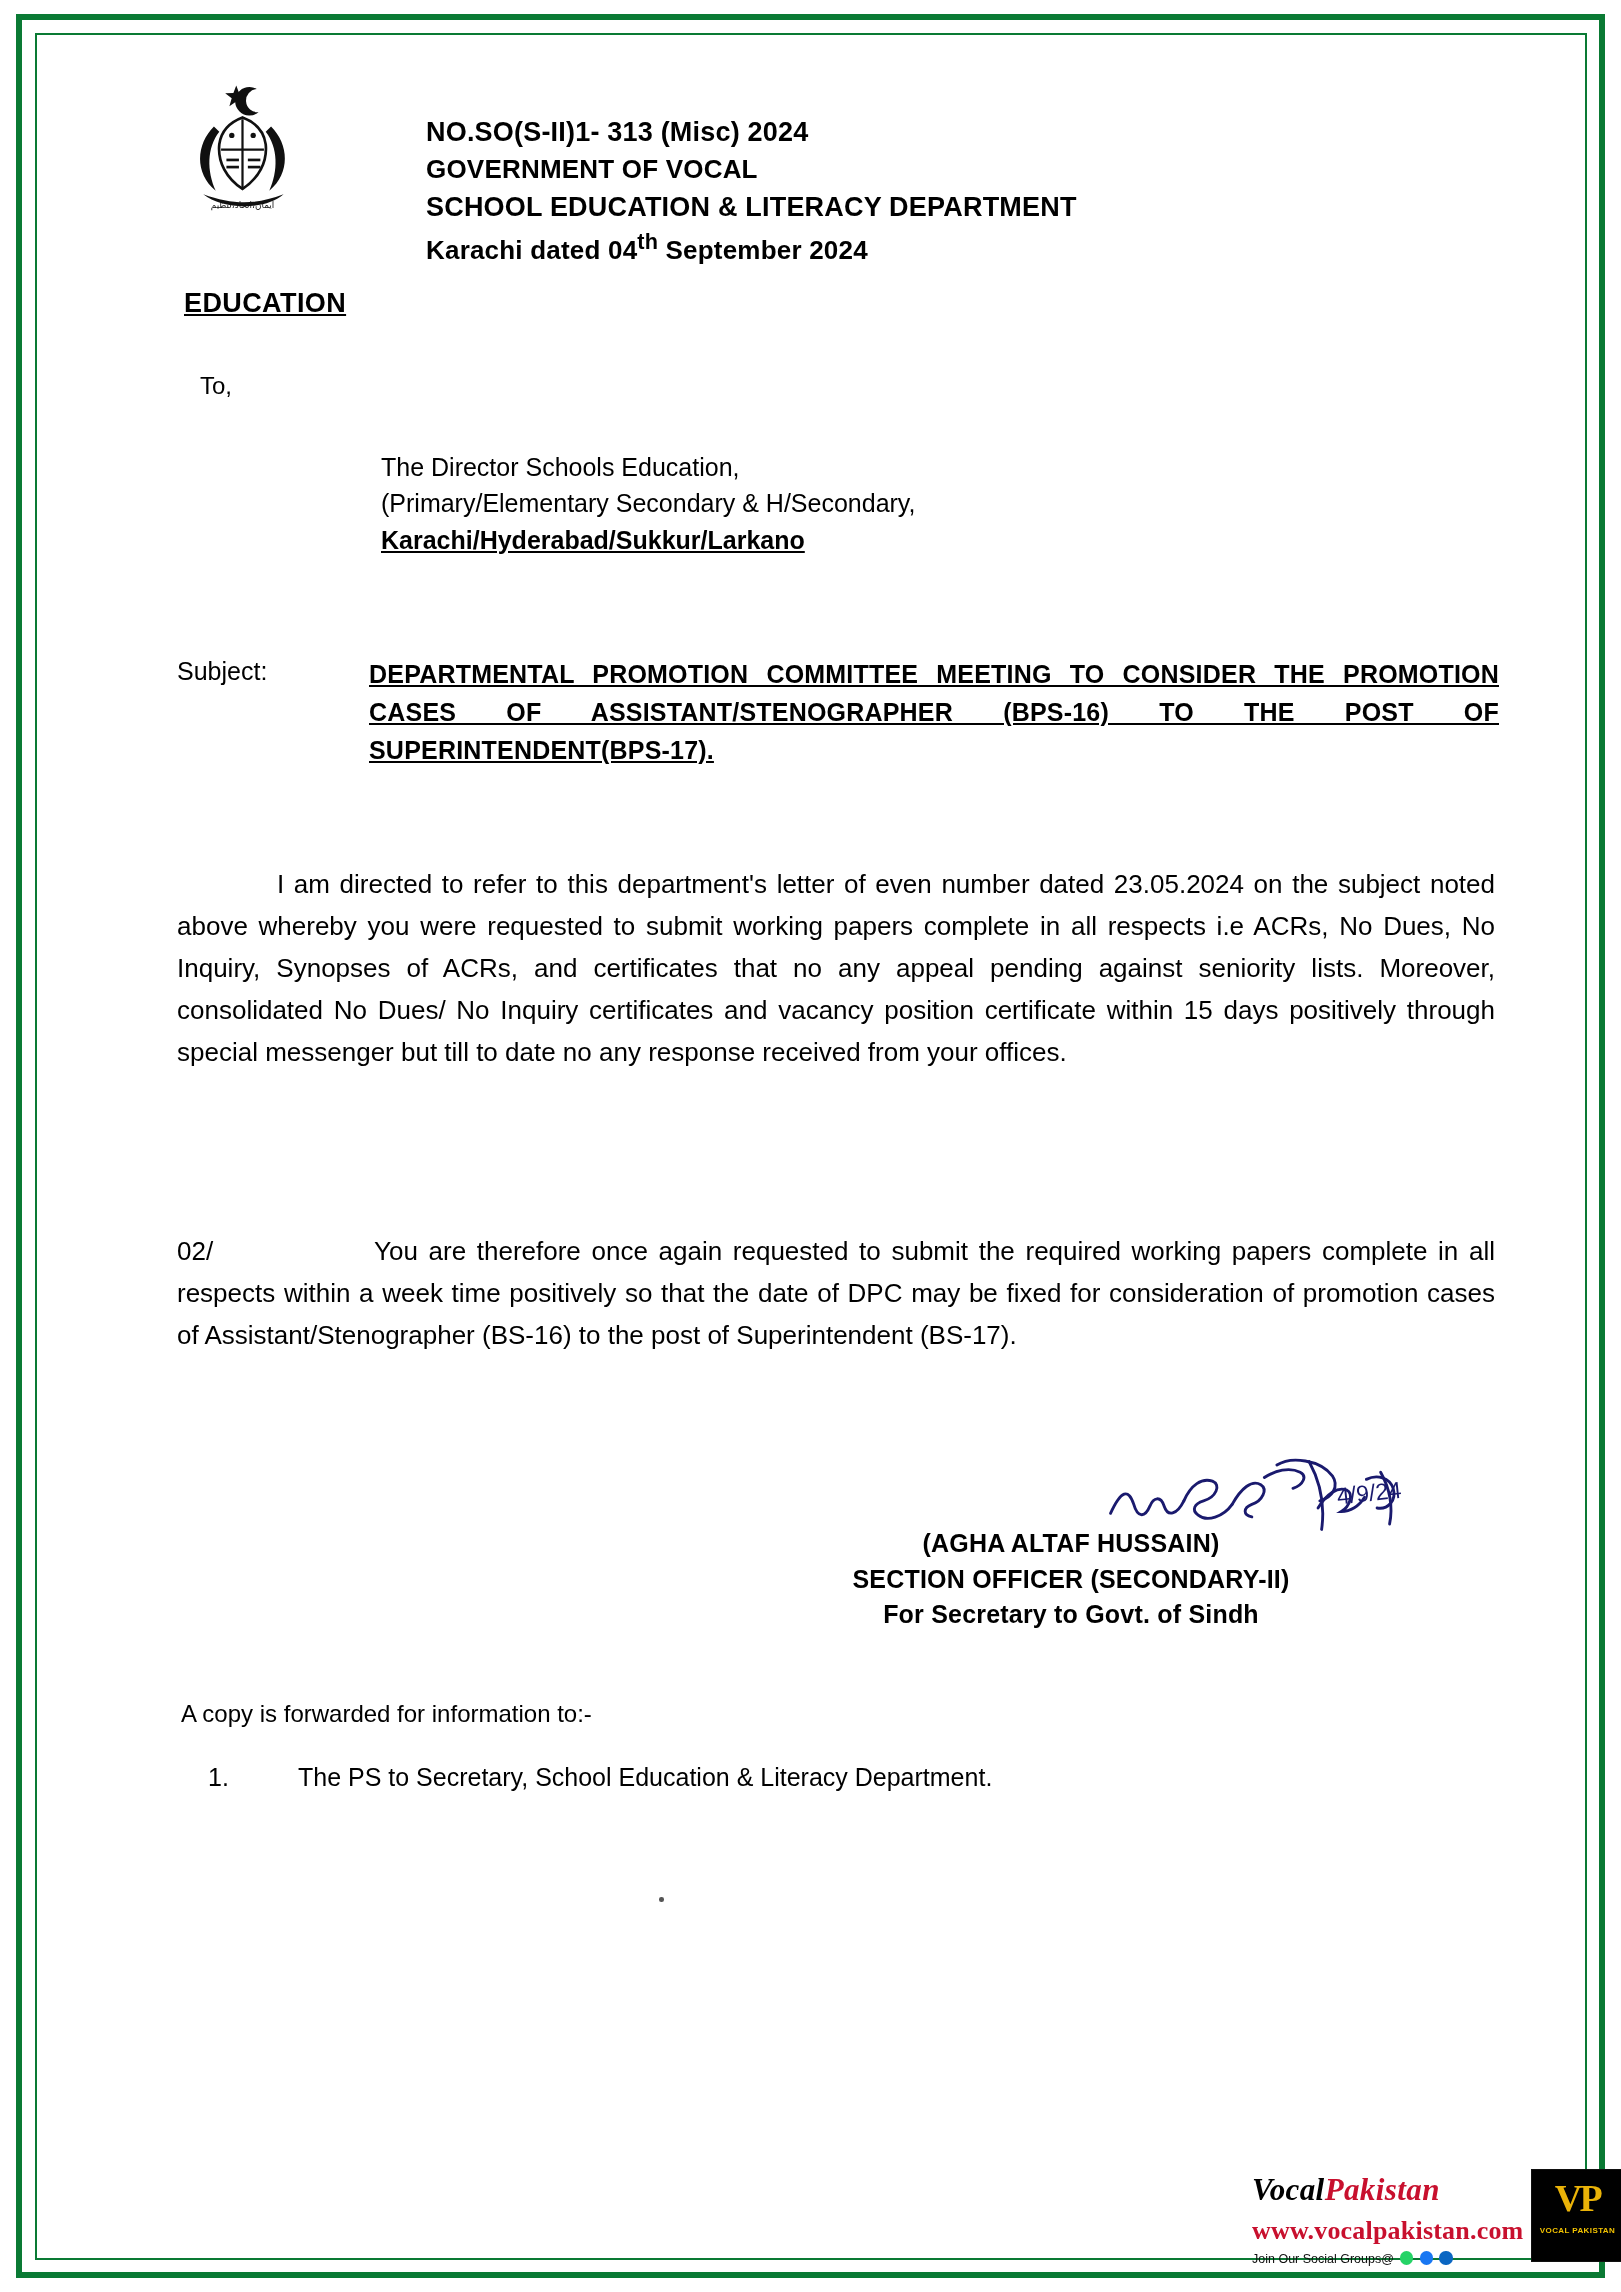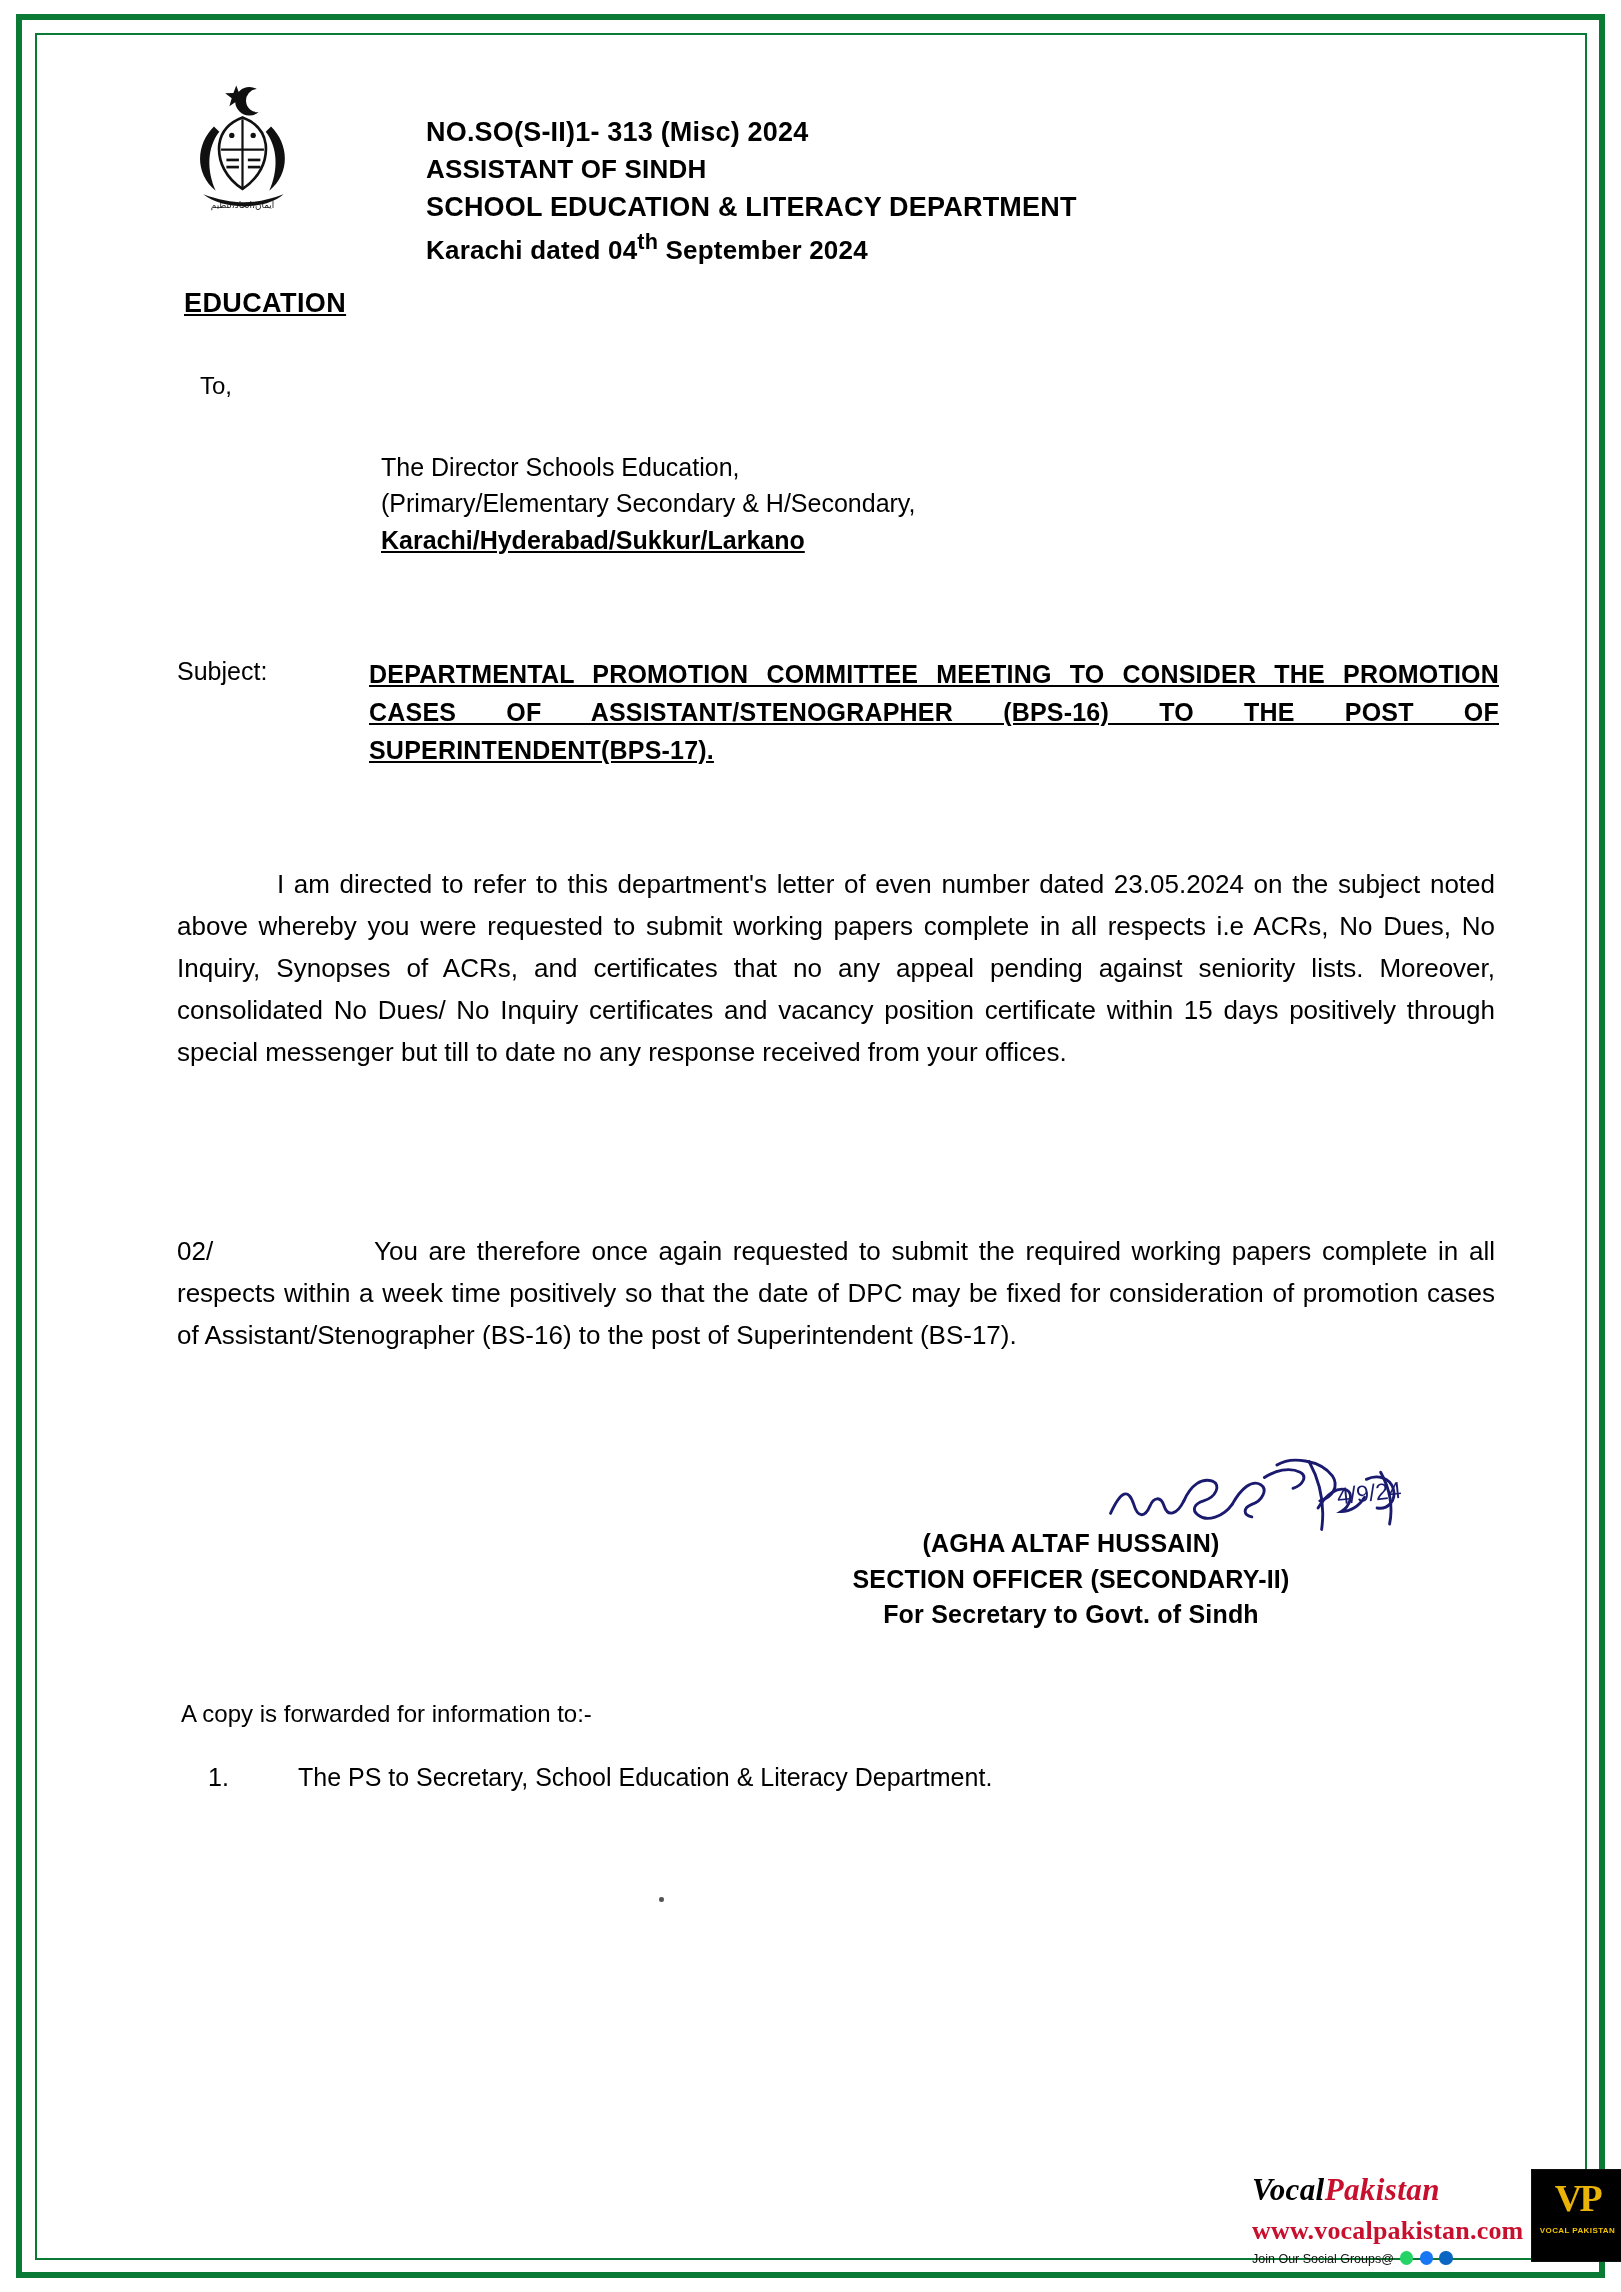--- a/index.html
+++ b/index.html
@@ -303,21 +303,21 @@
             <rect x="76" y="96" width="14" height="3"></rect>
         </g>
 
         <path d="M26 128 C60 140 84 140 116 128 C96 146 48 146 26 128 Z" fill="#111"></path>
         <text x="70" y="143" font-size="10" text-anchor="middle" fill="#111" font-family="DejaVu Sans, sans-serif">ایمان،اتحاد،تنظیم</text>
       </svg>
     </div>
 
     <div class="header-text">
       <span class="ln l1">NO.SO(S-II)1- 313 (Misc) 2024</span>
-      <span class="ln l2">ASSISTANT OF SINDH</span>
+      <span class="ln l2">GOVERNMENT OF VOCAL</span>
       <span class="ln l3">SCHOOL EDUCATION &amp; LITERACY DEPARTMENT</span>
       <span class="ln l4"><span>Karachi dated 04</span><sup>th</sup><span> September 2024</span></span>
     </div>
   </div>
 
   <div class="reminder">EDUCATION</div>
 
   <div class="to-label">To,</div>
 
   <div class="addressee">

